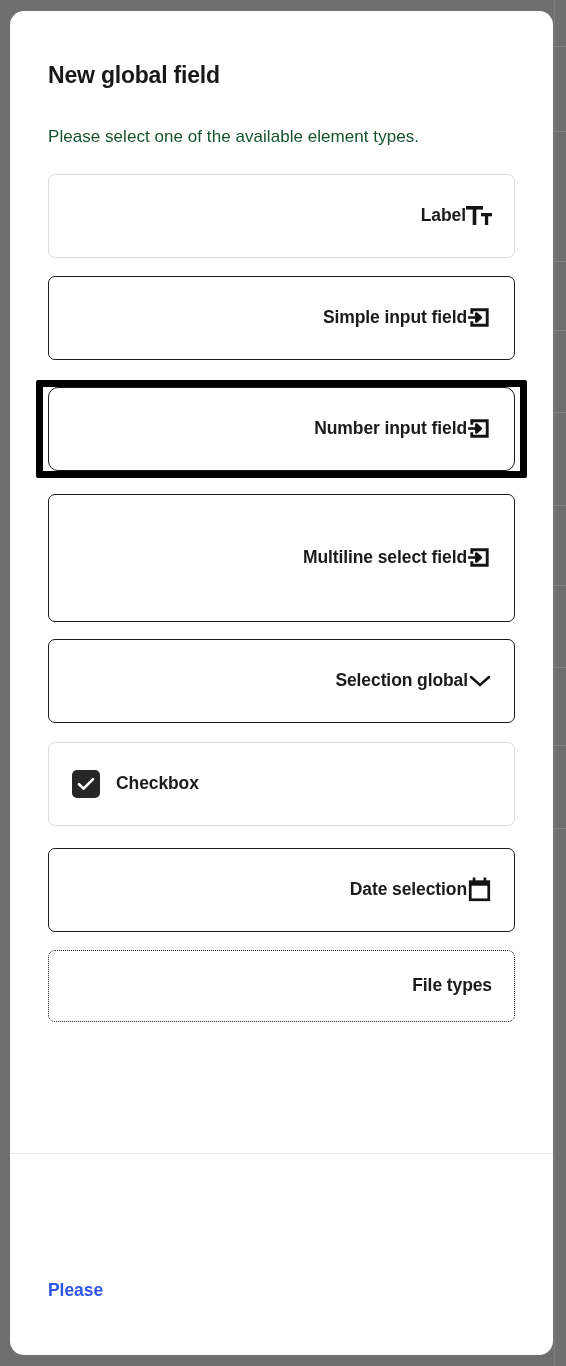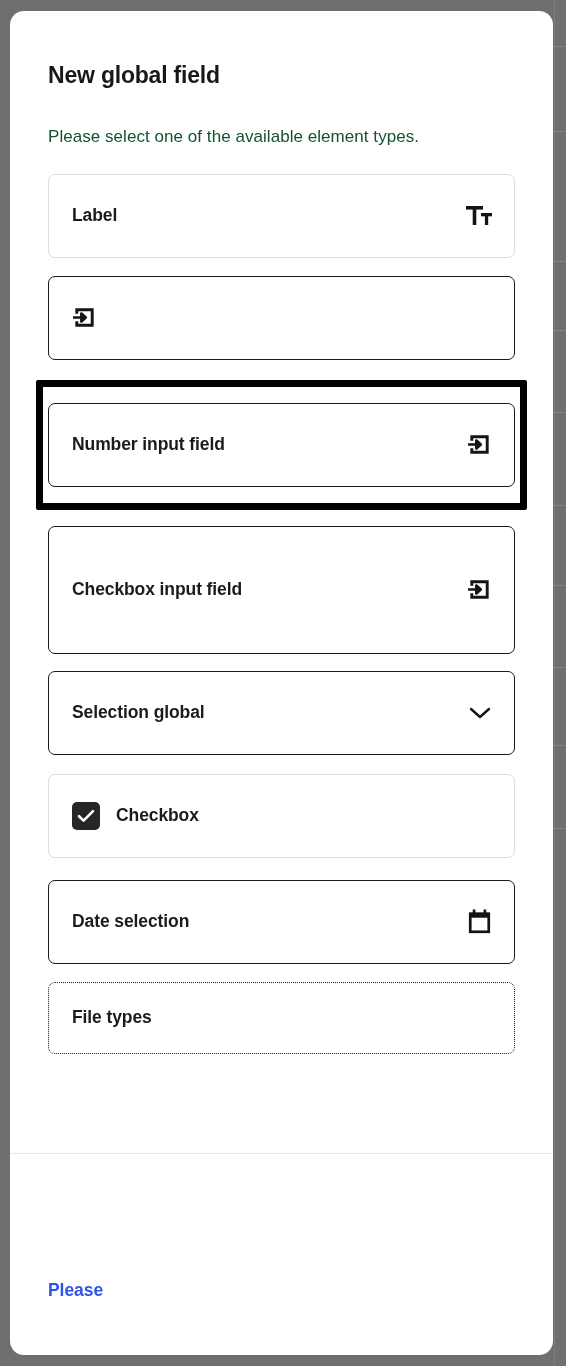--- a/index.html
+++ b/index.html
@@ -119,33 +119,35 @@
     left: 0;
     right: 0;
     top: 0;
     bottom: 0;
     border: 7px solid #000000;
     border-radius: 2px;
     pointer-events: none;
   }
 
   .opt-wrap.focused .opt-card {
-    margin: 16px 12px;
+    margin: 0 12px;
+    border-radius: 10px;
   }
 
   .opt-card {
     position: relative;
     display: flex;
     align-items: center;
     background: #ffffff;
     border: 1px solid #1a1a1a;
     border-radius: 7px;
     height: 84px;
     padding: 0 22px 0 23px;
     cursor: pointer;
+    text-align: right;
   }
 
   .opt-card.light {
     border-color: #dcdcdc;
   }
 
   .opt-card.dotted {
     border: 1px dotted #1a1a1a;
     border-radius: 7px;
     height: 72px;
@@ -261,20 +263,21 @@
               <rect x="18.9" y="8" width="3.3" height="12" fill="#141414"></rect>
             </svg>
           </span>
         </div>
       </div>
 
       <div class="gap-18"></div>
 
       <div class="opt-wrap">
         <div class="opt-card">
+          <span class="opt-label">Simple input field</span>
           <span class="opt-icon">
             <svg width="25" height="25" viewBox="0 0 24 24" aria-hidden="true">
               <path d="M3.2 3.2 H20.8 V20.8 H3.2 V15.6 H6 V18 H18 V6 H6 V8.4 H3.2 Z" fill="#141414"></path>
               <path d="M1 12 H12.2 M9 8.2 L13.2 12 L9 15.8 Z" stroke="#141414" stroke-width="2.6" fill="#141414" stroke-linejoin="round"></path>
             </svg>
           </span>
         </div>
       </div>
 
       <div class="gap-20"></div>
@@ -288,21 +291,21 @@
               <path d="M1 12 H12.2 M9 8.2 L13.2 12 L9 15.8 Z" stroke="#141414" stroke-width="2.6" fill="#141414" stroke-linejoin="round"></path>
             </svg>
           </span>
         </div>
       </div>
 
       <div class="gap-16"></div>
 
       <div class="opt-wrap">
         <div class="opt-card tall">
-          <span class="opt-label">Checkbox input field</span>
+          <span class="opt-label">Multiline select field</span>
           <span class="opt-icon">
             <svg width="25" height="25" viewBox="0 0 24 24" aria-hidden="true">
               <path d="M3.2 3.2 H20.8 V20.8 H3.2 V15.6 H6 V18 H18 V6 H6 V8.4 H3.2 Z" fill="#141414"></path>
               <path d="M1 12 H12.2 M9 8.2 L13.2 12 L9 15.8 Z" stroke="#141414" stroke-width="2.6" fill="#141414" stroke-linejoin="round"></path>
             </svg>
           </span>
         </div>
       </div>
 
       <div class="gap-17"></div>

